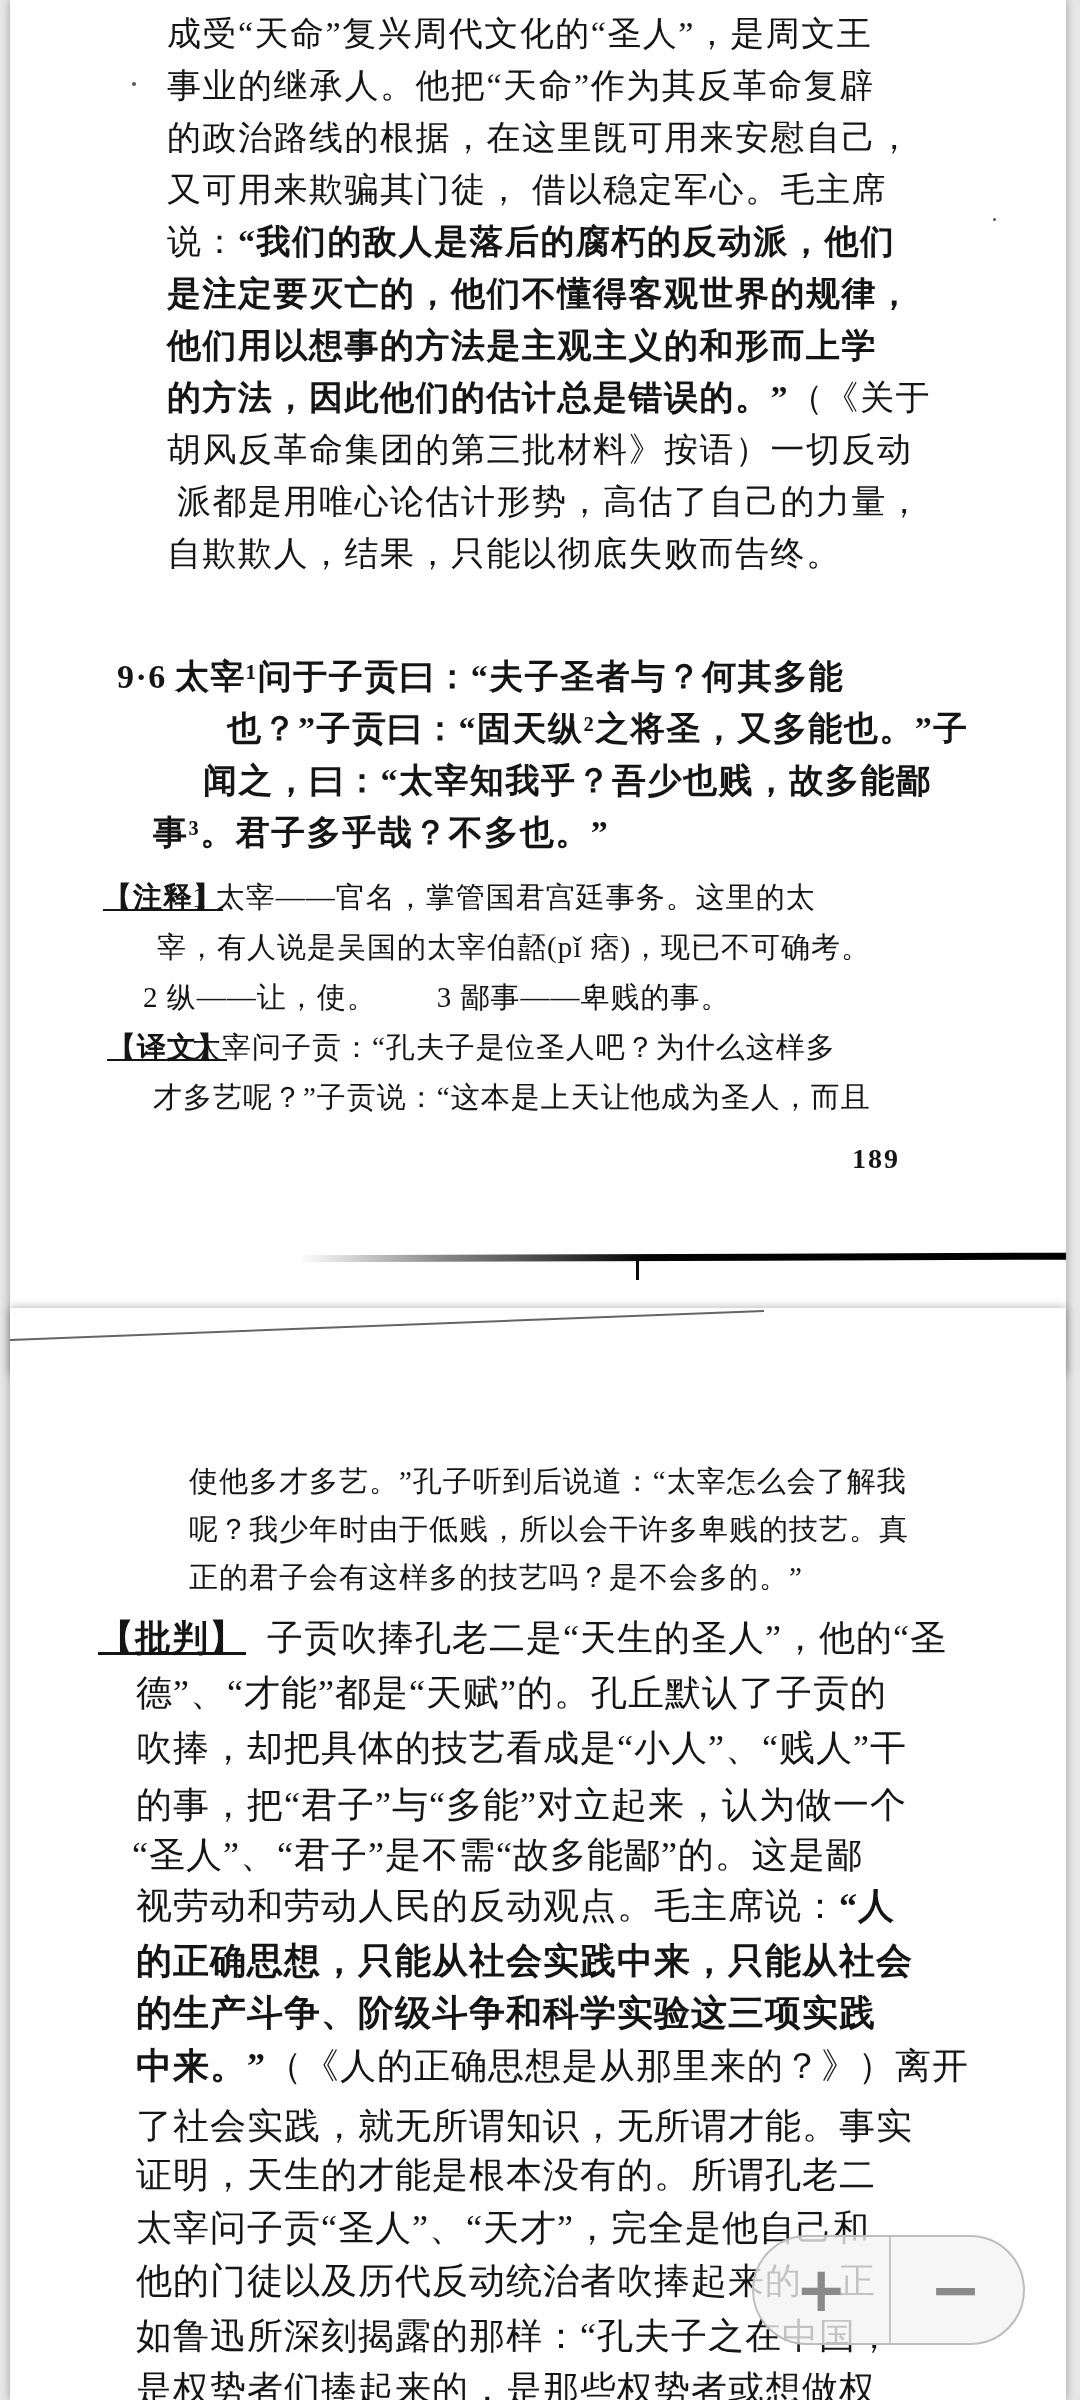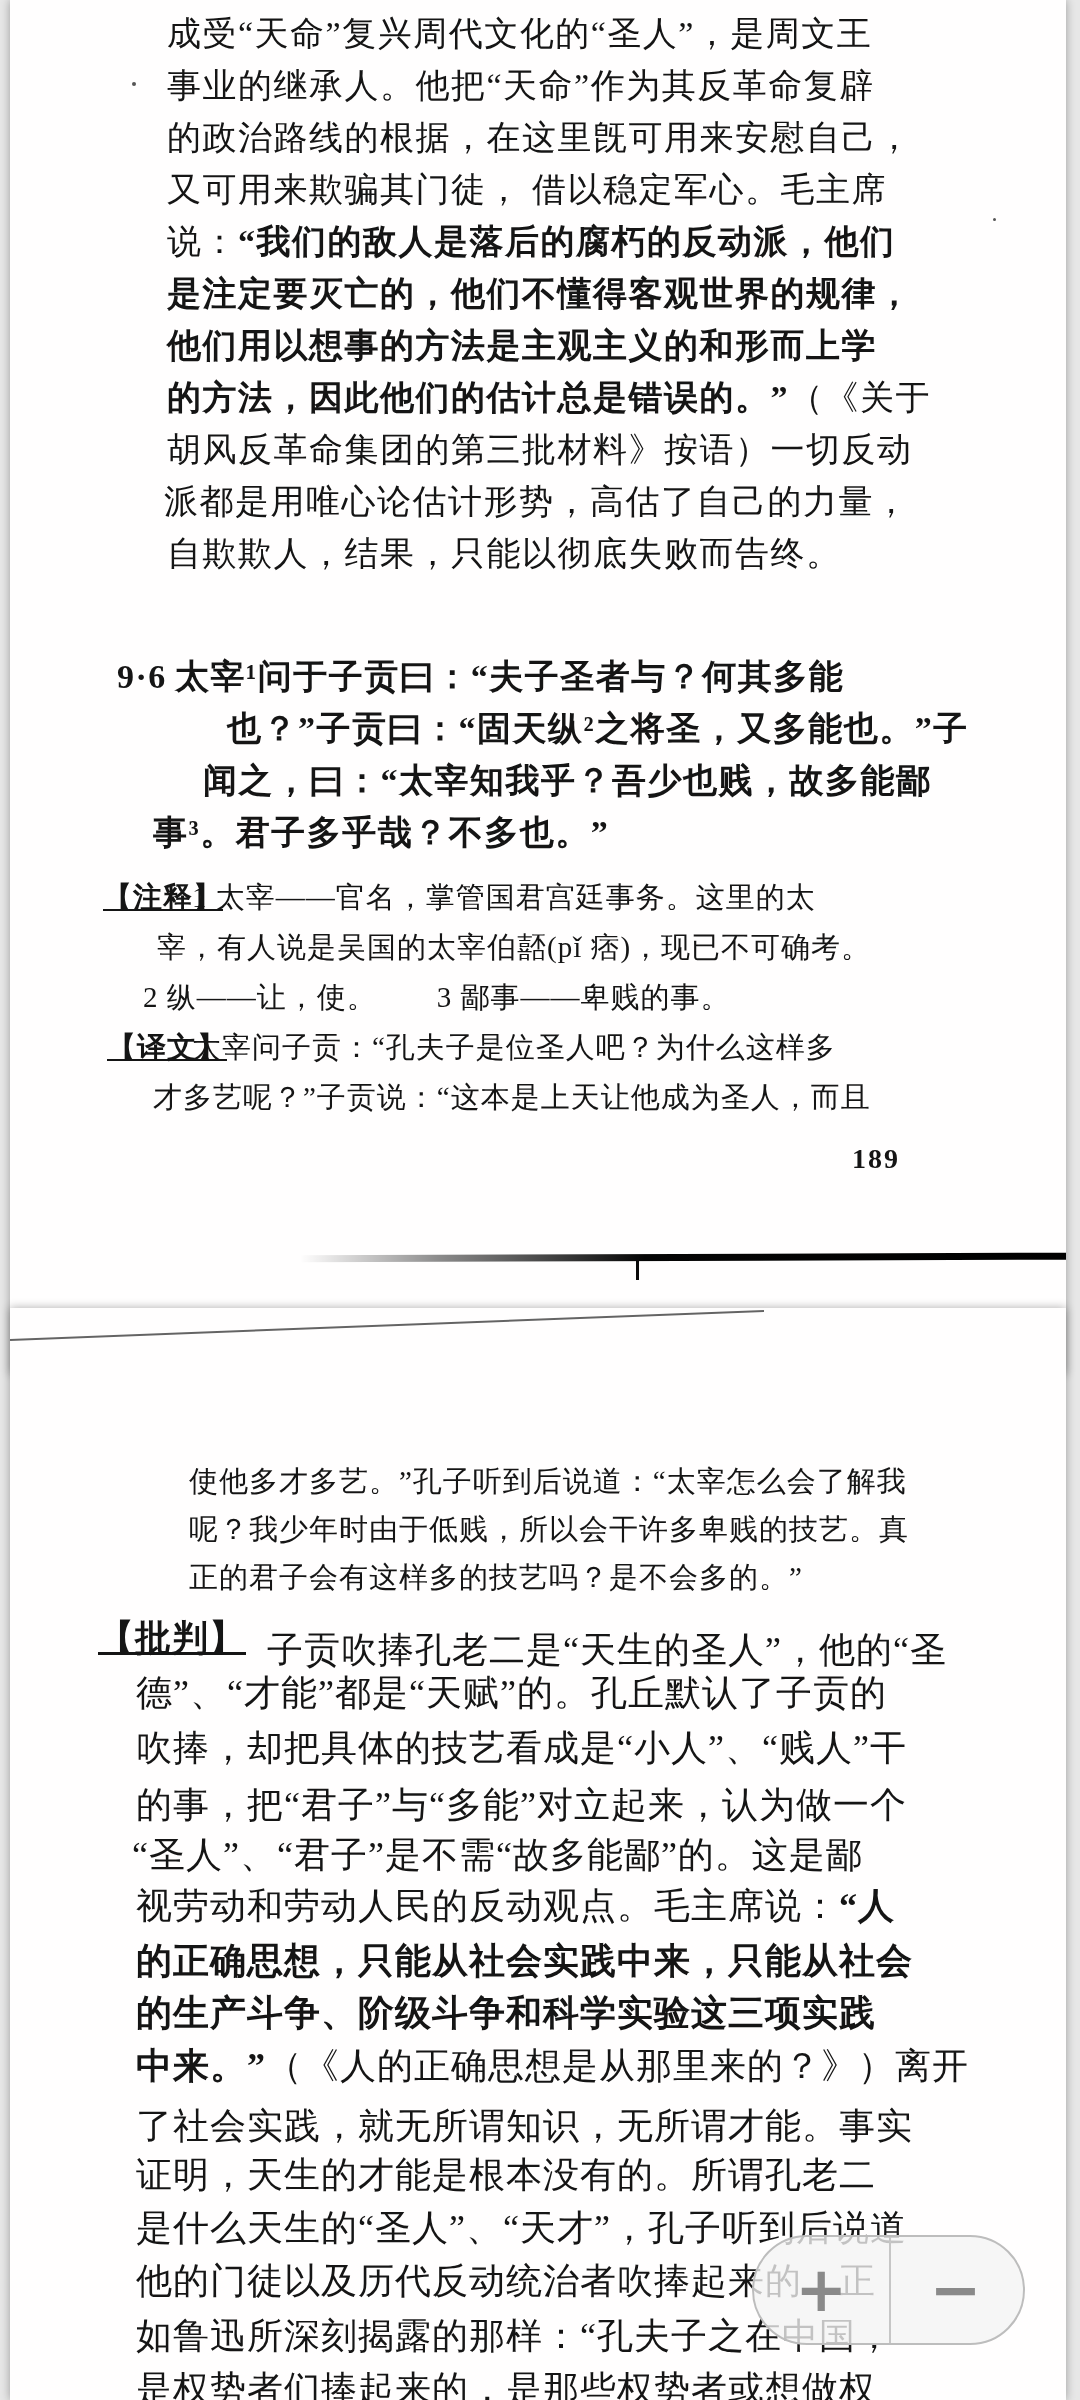--- a/index.html
+++ b/index.html
@@ -40,21 +40,21 @@
 
   <div class="ln f34" style="top:17px;left:157px"><span>成受“天命”复兴周代文化的“圣人”，是周文王</span><span class="b"></span><span></span></div>
   <div class="ln f34" style="top:69px;left:157px"><span>事业的继承人。他把“天命”作为其反革命复辟</span><span class="b"></span><span></span></div>
   <div class="ln f34" style="top:121px;left:157px"><span>的政治路线的根据，在这里旣可用来安慰自己，</span><span class="b"></span><span></span></div>
   <div class="ln f34" style="top:173px;left:157px"><span>又可用来欺骗其门徒， 借以稳定军心。毛主席</span><span class="b"></span><span></span></div>
   <div class="ln f34" style="top:225px;left:157px"><span>说：</span><span class="b">“我们的敌人是落后的腐朽的反动派，他们</span><span></span></div>
   <div class="ln f34" style="top:277px;left:157px"><span></span><span class="b">是注定要灭亡的，他们不懂得客观世界的规律，</span><span></span></div>
   <div class="ln f34" style="top:329px;left:157px"><span></span><span class="b">他们用以想事的方法是主观主义的和形而上学</span><span></span></div>
   <div class="ln f34" style="top:381px;left:157px"><span></span><span class="b">的方法，因此他们的估计总是错误的。”</span><span>（《关于</span></div>
   <div class="ln f34" style="top:433px;left:157px"><span>胡风反革命集团的第三批材料》按语）一切反动</span><span class="b"></span><span></span></div>
-  <div class="ln f34" style="top:485px;left:154px"><span>派都是用唯心论估计形势，高估了自己的力量，</span><span class="b"></span><span></span></div>
+  <div class="ln f34" style="top:485px;left:167px"><span>派都是用唯心论估计形势，高估了自己的力量，</span><span class="b"></span><span></span></div>
   <div class="ln f34" style="top:537px;left:157px"><span>自欺欺人，结果，只能以彻底失败而告终。</span><span class="b"></span><span></span></div>
 
   <div class="ln f34 sec" style="top:660px;left:107px">9·6</div>
   <div class="ln f34 sec" style="top:660px;left:165px">太宰¹问于子贡曰：“夫子圣者与？何其多能</div>
   <div class="ln f34 sec" style="top:712px;left:217px">也？”子贡曰：“固天纵²之将圣，又多能也。”子</div>
   <div class="ln f34 sec" style="top:764px;left:193px">闻之，曰：“太宰知我乎？吾少也贱，故多能鄙</div>
   <div class="ln f34 sec" style="top:816px;left:143px">事³。君子多乎哉？不多也。”</div>
 
   <div class="ln f29 lbl" style="top:883px;left:93px">【注释】</div>
   <div class="ln f29" style="top:883px;left:182px">1 太宰——官名，掌管国君宫廷事务。这里的太</div>
@@ -77,32 +77,32 @@
 
   <svg class="diagsvg" width="1056" height="44">
     <line x1="0" y1="32" x2="754" y2="3" stroke="#4a4a4a" stroke-width="2" opacity="0.85"></line>
   </svg>
 
   <div class="ln f29" style="top:159px;left:179px">使他多才多艺。”孔子听到后说道：“太宰怎么会了解我</div>
   <div class="ln f29" style="top:207px;left:179px">呢？我少年时由于低贱，所以会干许多卑贱的技艺。真</div>
   <div class="ln f29" style="top:255px;left:179px">正的君子会有这样多的技艺吗？是不会多的。”</div>
 
   <div class="ln f36 lbl" style="top:312px;left:88px">【批判】</div>
-  <div class="ln f36" style="top:324px;left:257px"><span>子贡吹捧孔老二是“天生的圣人”，他的“圣</span><span class="b"></span><span></span></div>
+  <div class="ln f36" style="top:312px;left:257px"><span>子贡吹捧孔老二是“天生的圣人”，他的“圣</span><span class="b"></span><span></span></div>
   <div class="ln f36" style="top:367px;left:126px"><span>德”、“才能”都是“天赋”的。孔丘默认了子贡的</span><span class="b"></span><span></span></div>
   <div class="ln f36" style="top:422px;left:126px"><span>吹捧，却把具体的技艺看成是“小人”、“贱人”干</span><span class="b"></span><span></span></div>
   <div class="ln f36" style="top:479px;left:126px"><span>的事，把“君子”与“多能”对立起来，认为做一个</span><span class="b"></span><span></span></div>
   <div class="ln f36" style="top:529px;left:122px"><span>“圣人”、“君子”是不需“故多能鄙”的。这是鄙</span><span class="b"></span><span></span></div>
   <div class="ln f36" style="top:580px;left:126px"><span>视劳动和劳动人民的反动观点。毛主席说：</span><span class="b">“人</span><span></span></div>
   <div class="ln f36" style="top:635px;left:126px"><span></span><span class="b">的正确思想，只能从社会实践中来，只能从社会</span><span></span></div>
   <div class="ln f36" style="top:687px;left:126px"><span></span><span class="b">的生产斗争、阶级斗争和科学实验这三项实践</span><span></span></div>
   <div class="ln f36" style="top:740px;left:126px"><span></span><span class="b">中来。”</span><span>（《人的正确思想是从那里来的？》）离开</span></div>
   <div class="ln f36" style="top:800px;left:126px"><span>了社会实践，就无所谓知识，无所谓才能。事实</span><span class="b"></span><span></span></div>
   <div class="ln f36" style="top:849px;left:126px"><span>证明，天生的才能是根本没有的。所谓孔老二</span><span class="b"></span><span></span></div>
-  <div class="ln f36" style="top:902px;left:126px"><span>是什么天生的“圣人”、“天才”，孔子听到后说道</span><span class="b"></span><span></span></div>
+  <div class="ln f36" style="top:902px;left:126px"><span>太宰问子贡“圣人”、“天才”，完全是他自己和</span><span class="b"></span><span></span></div>
   <div class="ln f36" style="top:955px;left:126px"><span>他的门徒以及历代反动统治者吹捧起来的，正</span><span class="b"></span><span></span></div>
   <div class="ln f36" style="top:1010px;left:126px"><span>如鲁迅所深刻揭露的那样：“孔夫子之在中国，</span><span class="b"></span><span></span></div>
   <div class="ln f36" style="top:1063px;left:126px"><span>是权势者们捧起来的，是那些权势者或想做权</span><span class="b"></span><span></span></div>
 </div>
 
 <div class="zoom-pill">
   <div class="zoom-half">
     <span class="zglyph">+</span>
   </div>
   <div class="zoom-div"></div>

